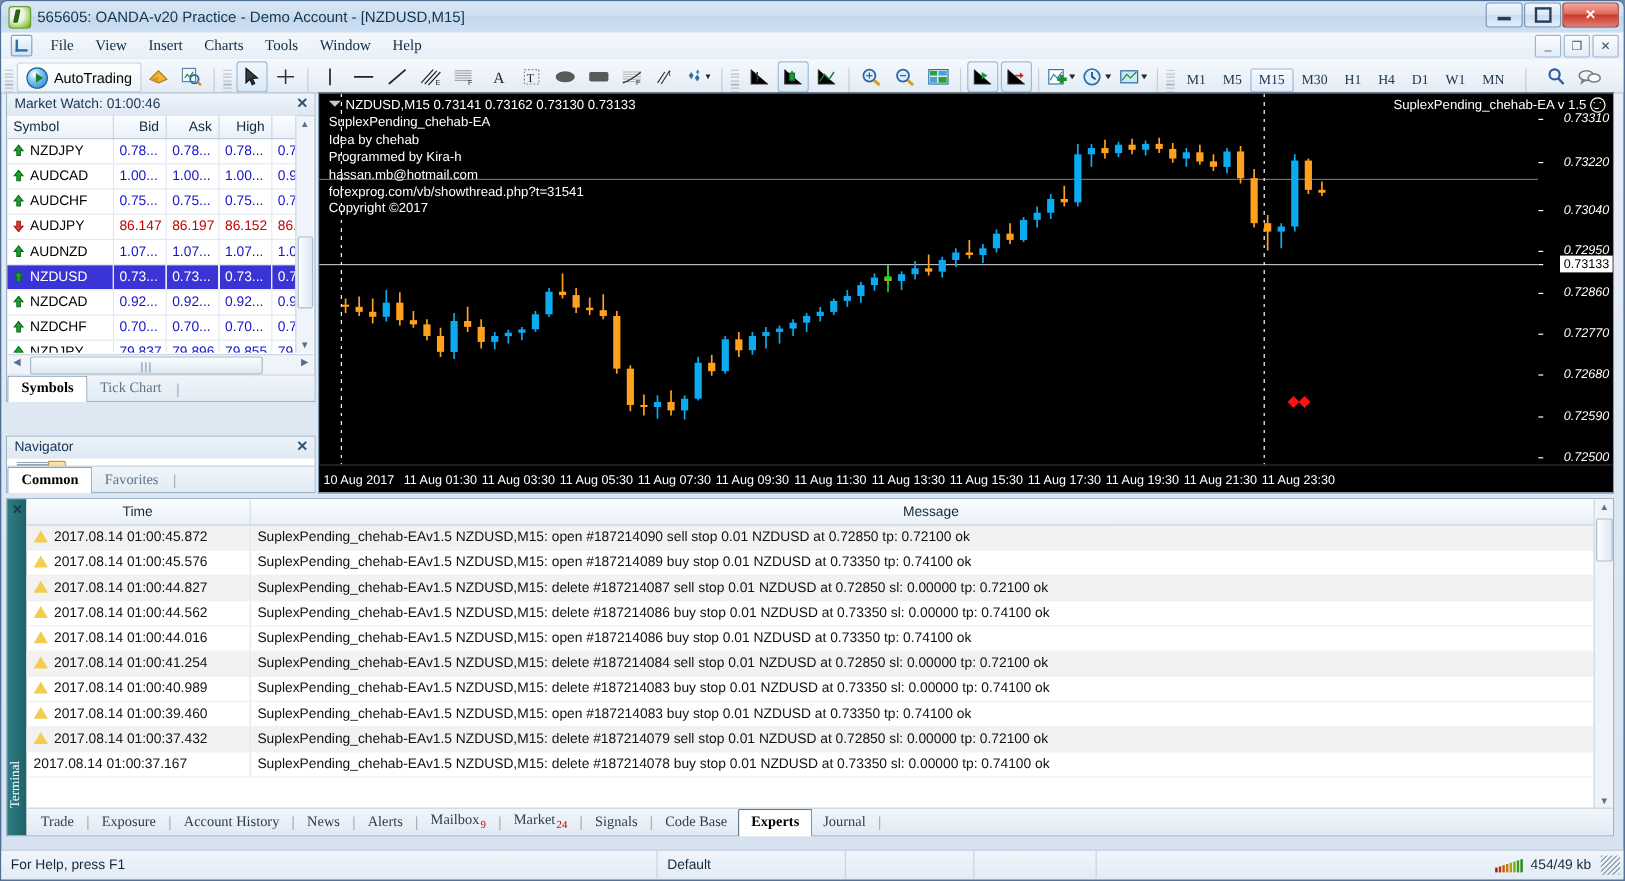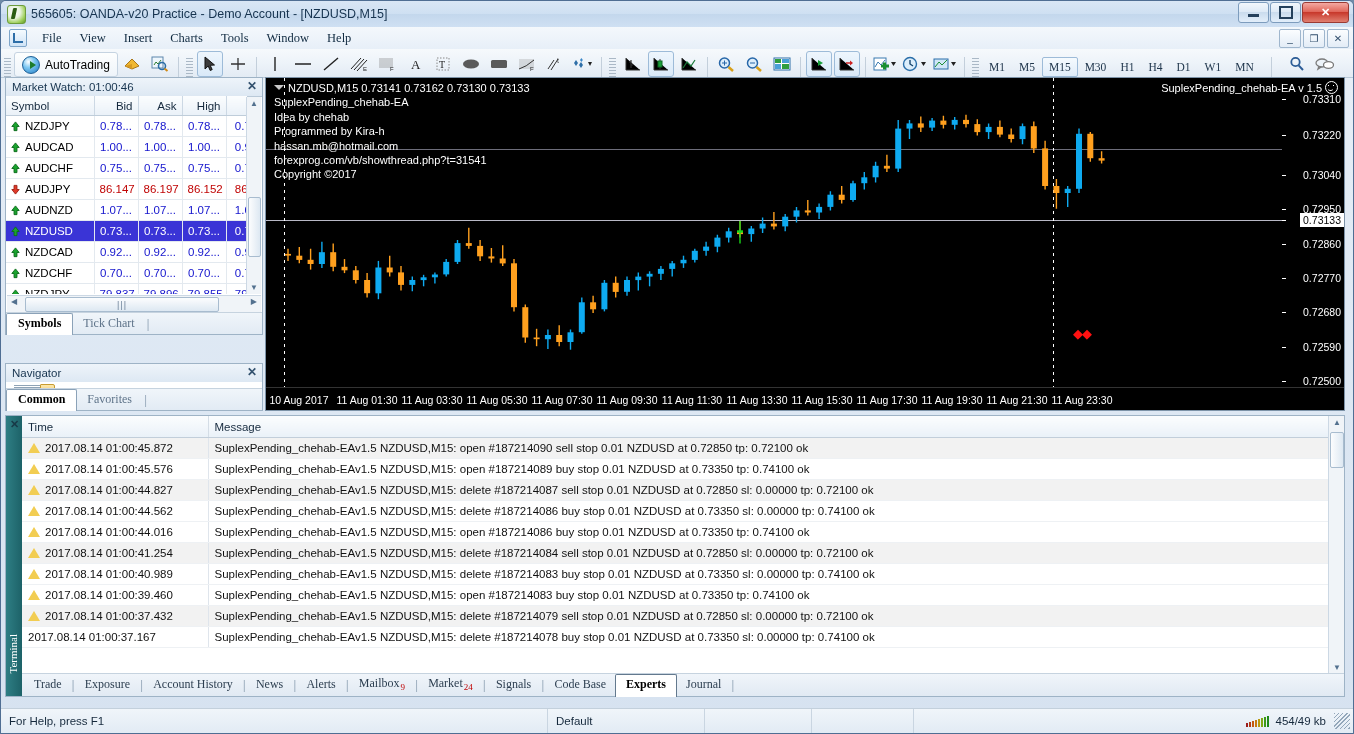--- a/index.html
+++ b/index.html
@@ -106,21 +106,21 @@
   .panel-head .x{position:absolute;right:5px;top:1px;font-size:12px;font-weight:bold;color:#33526f;}
   table.mwtab{width:100%;border-collapse:collapse;font-size:11.5px;table-layout:fixed;}
   table.mwtab th{
     background:linear-gradient(180deg,#fbfdfe,#eaf1f8);
     border-right:1px solid #ccd8e4;border-bottom:1px solid #bfcdda;
     font-weight:normal;height:19px;color:#15293d;padding:0 5px;text-align:right;
   }
   table.mwtab th.sym{text-align:left;}
   table.mwtab td{
     border-right:1px solid #e3e9ef;border-bottom:1px solid #e3e9ef;
-    height:20px;padding:0 5px;text-align:center;color:#1414cd;white-space:nowrap;overflow:hidden;
+    height:20px;padding:0 5px;text-align:left;color:#1414cd;white-space:nowrap;overflow:hidden;
   }
   table.mwtab td.sym{text-align:left;color:#000;padding-left:4px;}
   tr.dn td{color:#c00505;}
   tr.sel td{background:#3a34d6;color:#fff !important;}
   .arrow{display:inline-block;width:11px;height:11px;vertical-align:-2px;margin-right:4px;}
   .mw-scroll-v{position:absolute;right:1px;top:19px;width:14px;bottom:40px;background:#f0f4f8;border-left:1px solid #ccd8e4;}
   .mw-scroll-v .thumb{position:absolute;left:1px;top:100px;width:11px;height:58px;
     background:linear-gradient(90deg,#fcfdfe,#dde8f2);border:1px solid #a8bccf;border-radius:2px;}
   .mw-scroll-v .ar{position:absolute;left:3px;font-size:8px;color:#53718f;}
   .mw-scroll-h{position:absolute;left:1px;right:1px;bottom:22px;height:16px;background:#f0f4f8;border-top:1px solid #ccd8e4;}
@@ -155,21 +155,21 @@
   .chart-inner{position:absolute;left:0;top:0;right:0;bottom:0;}
   .chart-labels{position:absolute;left:8px;top:3px;color:#fff;font-size:11px;line-height:14.4px;z-index:5;}
   .chart-labels .row1{color:#fff;}
   .chart-caret{display:inline-block;width:0;height:0;border-left:5px solid transparent;border-right:5px solid transparent;
     border-top:5px solid #c8c8c8;vertical-align:2px;margin-right:4px;}
   .ea-name{position:absolute;right:6px;top:3px;color:#fff;font-size:11px;z-index:6;display:flex;align-items:center;gap:3px;}
   .smiley{width:11px;height:11px;border:1px solid #fff;border-radius:50%;position:relative;display:inline-block;}
   .smiley:before{content:"";position:absolute;left:2px;top:3px;width:1px;height:1px;background:#fff;box-shadow:5px 0 0 #fff;}
   .smiley:after{content:"";position:absolute;left:2px;top:5px;width:5px;height:3px;border-bottom:1px solid #fff;border-radius:0 0 4px 4px;}
   .price-axis{position:absolute;right:0;top:0;bottom:22px;width:62px;background:#000;z-index:4;}
-  .price-axis .pl{position:absolute;right:3px;color:#fff;font-size:10.5px;transform:translateY(-50%);white-space:nowrap;}
+  .price-axis .pl{position:absolute;right:3px;color:#fff;font-size:10.5px;transform:translateY(-50%);white-space:nowrap;font-style:italic;}
   .price-axis .tick{position:absolute;left:0;width:4px;height:1px;background:#fff;}
   .price-axis .cur{position:absolute;right:0;background:#fff;color:#000;font-size:10.5px;padding:1px 3px;transform:translateY(-50%);text-align:right;}
   .time-axis{position:absolute;left:0;right:0;bottom:0;height:22px;background:#000;border-top:1px solid #333;z-index:4;}
   .time-axis .tl{position:absolute;bottom:4px;color:#fff;font-size:10.5px;transform:translateX(-50%);white-space:nowrap;}
   .vline{position:absolute;top:0;bottom:22px;width:1px;
     background-image:repeating-linear-gradient(180deg,#fff 0 3px,transparent 3px 7px);}
   .sep-line{position:absolute;left:0;right:0;height:1px;background:#b9b9c6;}
   .order-mark{position:absolute;color:#ff1111;font-size:13px;letter-spacing:-1px;z-index:5;}
 
   
@@ -179,21 +179,21 @@
   }
   .term-side{position:absolute;left:0;top:0;bottom:0;width:16px;
     background:linear-gradient(90deg,#2e7e84,#1d6268);border-right:1px solid #145056;}
   .term-side .vtxt{position:absolute;bottom:22px;left:1px;color:#fff;font-size:11px;
     writing-mode:vertical-rl;transform:rotate(180deg);font-family:"Liberation Serif",serif;}
   .term-side .x{position:absolute;top:2px;left:4px;color:#183947;font-size:11px;font-weight:bold;}
   .logwrap{position:absolute;left:16px;right:0;top:0;bottom:22px;background:#fff;overflow:hidden;}
   table.log{width:100%;border-collapse:collapse;font-size:11.5px;table-layout:fixed;}
   table.log th{
     background:linear-gradient(180deg,#fbfdfe,#eaf1f8);border-bottom:1px solid #c2ceda;
-    border-right:1px solid #d4dde6;height:21px;font-weight:normal;text-align:left;padding:0 6px;color:#15293d;}
+    border-right:1px solid #d4dde6;height:21px;font-weight:normal;text-align:center;padding:0 6px;color:#15293d;}
   table.log td{height:20px;padding:0 6px;border-bottom:1px solid #eef1f4;white-space:nowrap;overflow:hidden;color:#111;}
   table.log tr.alt td{background:#f2f2f2;}
   table.log td.t{border-right:1px solid #dfe5ec;}
   .warn{display:inline-block;width:0;height:0;border-left:6px solid transparent;border-right:6px solid transparent;
     border-bottom:10px solid #f2cd52;margin-right:5px;vertical-align:-1px;position:relative;}
   .log-scroll{position:absolute;right:0;top:0;bottom:22px;width:15px;background:#f0f4f8;border-left:1px solid #ccd8e4;}
   .log-scroll .thumb{position:absolute;left:1px;top:16px;width:12px;height:34px;
     background:linear-gradient(90deg,#fcfdfe,#dde8f2);border:1px solid #a8bccf;border-radius:2px;}
   .log-scroll .ar{position:absolute;left:4px;font-size:8px;color:#53718f;}
   .term-tabs{position:absolute;left:16px;right:0;bottom:0;height:22px;

